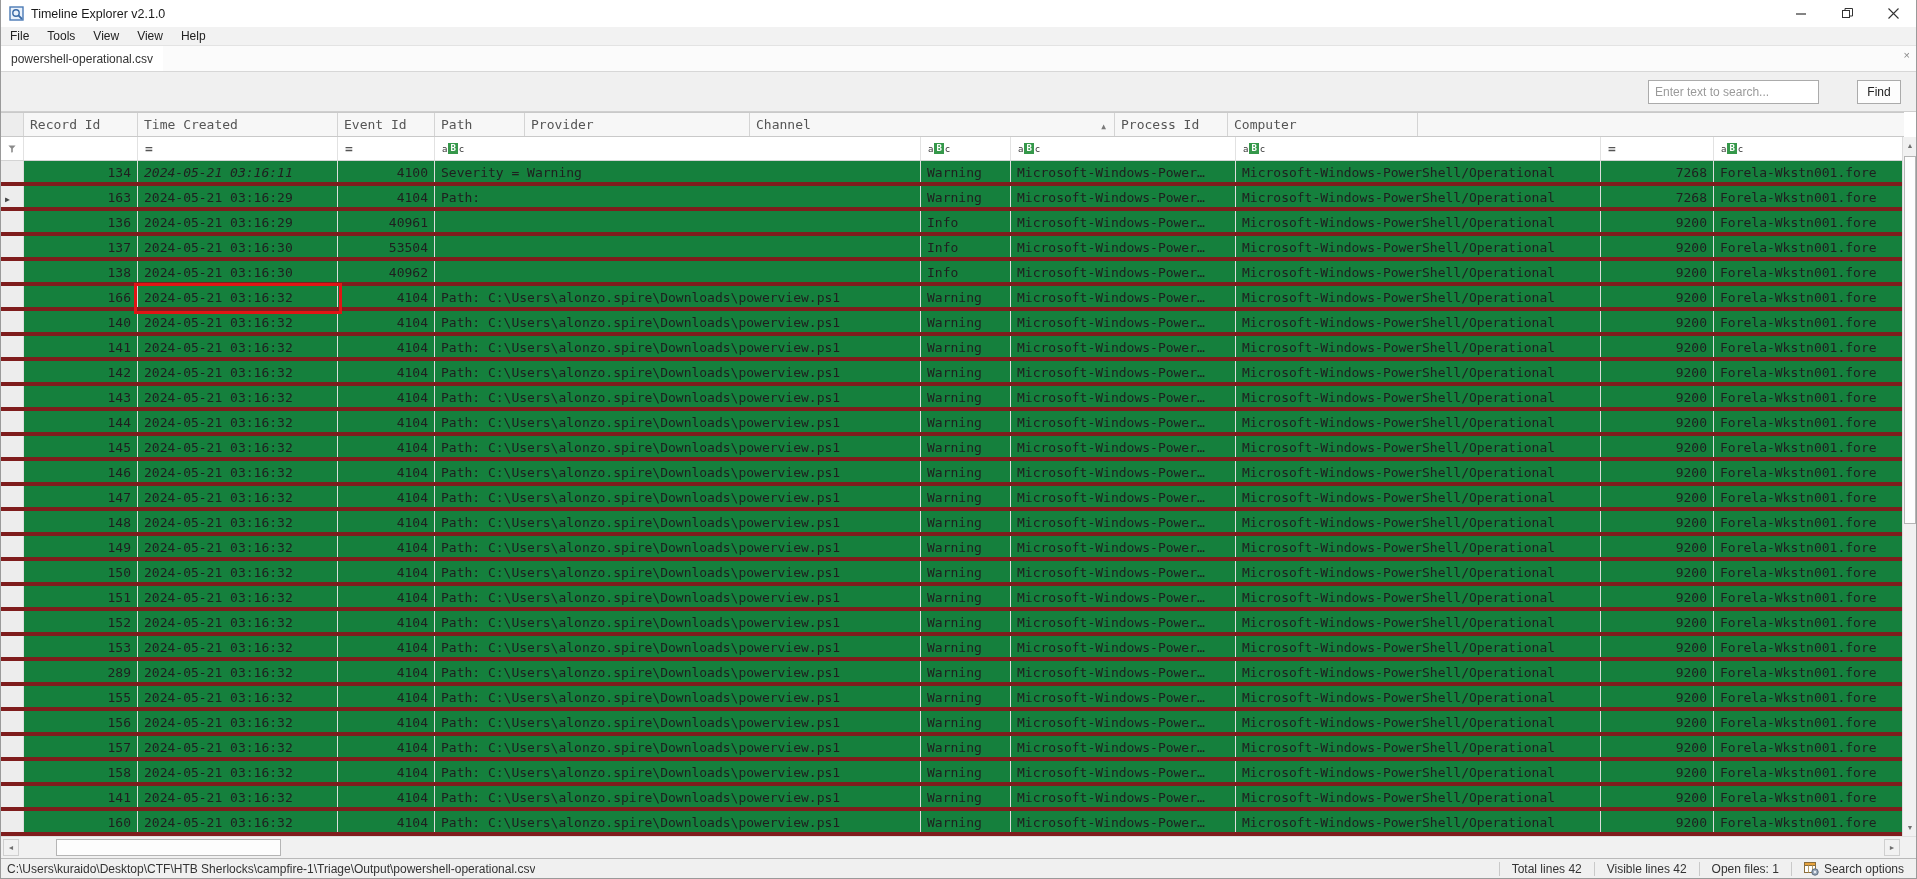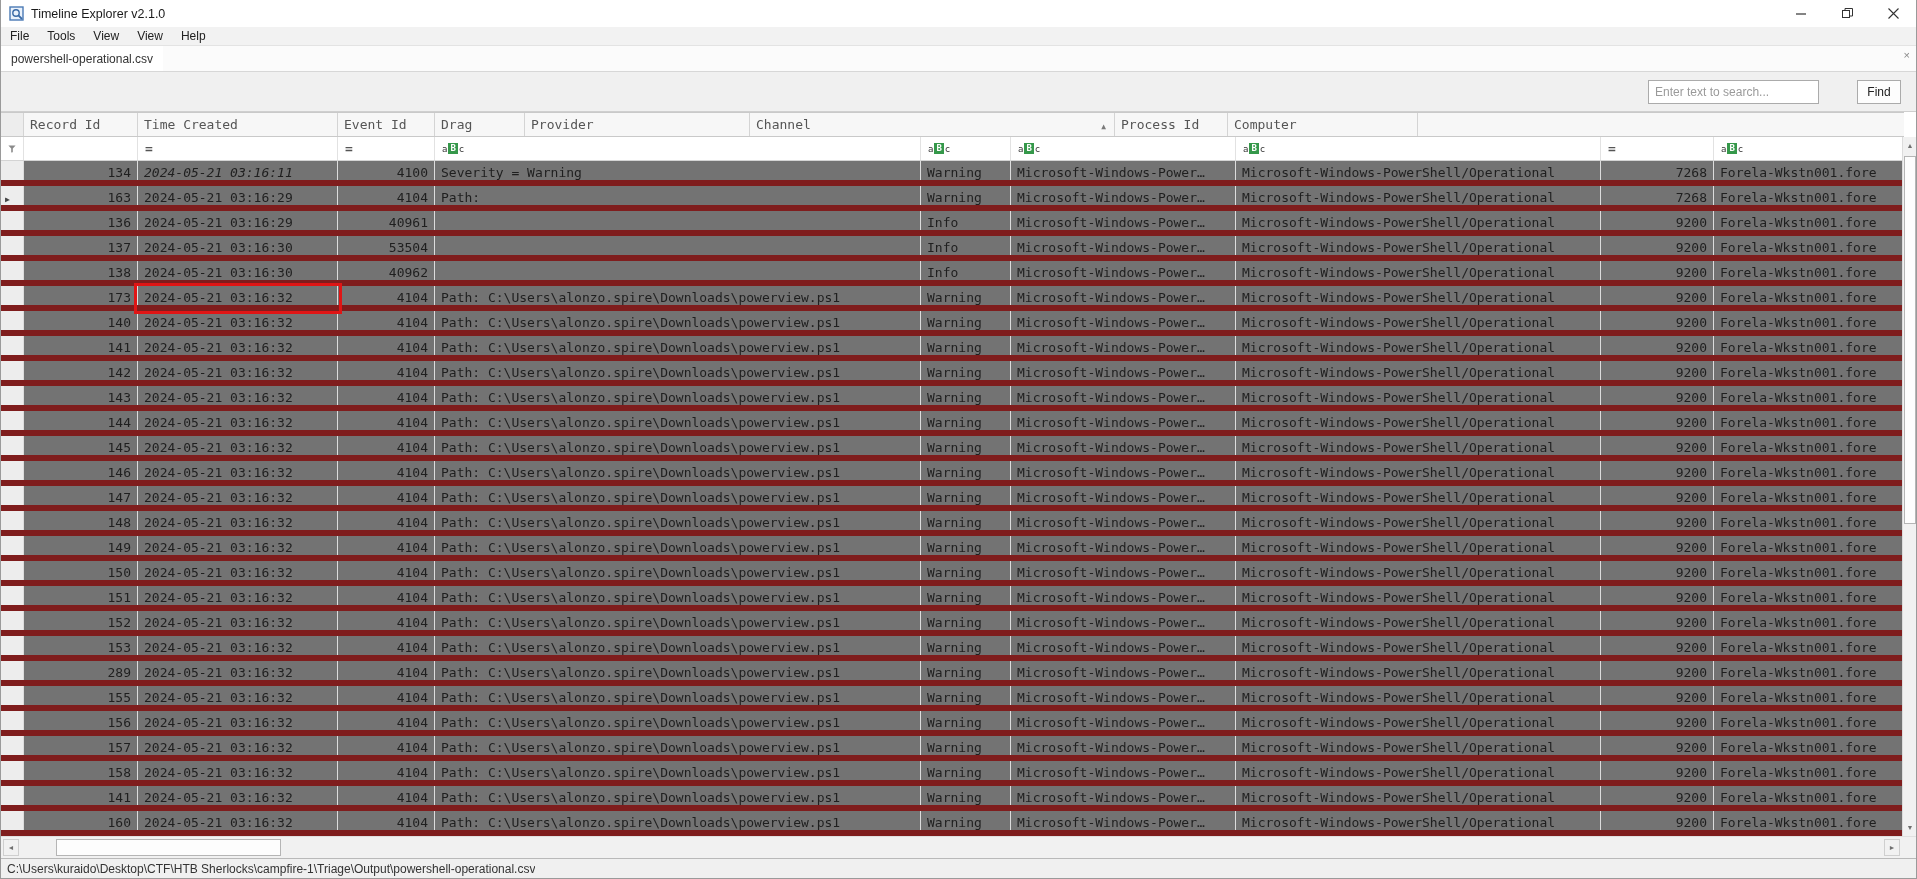--- a/index.html
+++ b/index.html
@@ -32,21 +32,21 @@
   .grid { position:relative; width:1903px; font-family:"DejaVu Sans Mono","Liberation Mono",monospace; font-size:13px; }
   .hdr-row { display:flex; height:25px; background:#f7f7f7; border-top:1px solid #c9c9c9; border-bottom:1px solid #c9c9c9; color:#555; }
   .hdr-cell { position:relative; border-right:1px solid #d4d4d4; display:flex; align-items:center; padding:0 6px; overflow:hidden; white-space:pre; }
   .sort-glyph { position:absolute; right:8px; top:9px; font-size:8px; color:#7a7a7a; }
   .filter-row { display:flex; height:24px; background:#ffffff; border-bottom:1px solid #d4d4d4; }
   .flt-cell { border-right:1px solid #e2e2e2; display:flex; align-items:center; padding:0 7px; overflow:hidden; }
   .f-eq { font-weight:bold; color:#555; font-size:13px; }
   .f-abc { font-size:9px; color:#333; letter-spacing:0px; display:flex; align-items:center; }
   .f-abc i { font-style:normal; background:#35984a; color:#fff; padding:0px 2px; margin:0 1px; font-size:9px; line-height:11px; font-weight:bold; }
   .rows-wrap { position:relative; }
-  .g-row { display:flex; height:25px; background:#737373; border-bottom:6px solid #7f1d1d; color:#1f1f1f;justify-content:flex-end; }
+  .g-row { display:flex; height:25px; background:#15803d; border-bottom:4px solid #7f1d1d; color:#1f1f1f;justify-content:flex-end; }
   .g-cell { border-right:1px solid #dcdcdc; overflow:hidden; white-space:pre; line-height:23px; padding:0 6px; }
   .al-r { text-align:right; }
   .ind-col { background:#ededed; }
   .row-pointer { font-size:8px; color:#444; line-height:23px; padding-left:4px; }
   .hl-box { position:absolute; border:3px solid #e01515; pointer-events:none; }
   
   .vscroll { position:absolute; top:137px; right:0; width:14px; height:699px; background:#f1f1f1; border-left:1px solid #dcdcdc; }
   .vs-btn { position:absolute; left:0; width:14px; height:17px; display:flex; align-items:center; justify-content:center; font-size:7px; color:#707070; background:#f1f1f1; }
   .vs-up { top:0; }
   .vs-down { bottom:0; }
@@ -115,21 +115,21 @@
     <input class="search-input" type="text" placeholder="Enter text to search..." style="">
     <div class="find-btn">Find</div>
   </div>
 
   <div class="grid">
     <div class="hdr-row" id="hdrRow">
         <div class="hdr-cell ind-col" style="width: 23px;"></div>
         <div class="hdr-cell" style="width: 114px;"><span>Record Id</span></div>
         <div class="hdr-cell" style="width: 200px;"><span>Time Created</span></div>
         <div class="hdr-cell" style="width: 97px;"><span>Event Id</span></div>
-        <div class="hdr-cell" style="width: 90px;"><span>Drag</span></div>
+        <div class="hdr-cell" style="width: 90px;"><span>Path</span></div>
         <div class="hdr-cell" style="width: 225px;"><span>Provider</span></div>
         <div class="hdr-cell" style="width: 365px;"><span>Channel</span><span class="sort-glyph">▲</span></div>
         <div class="hdr-cell" style="width: 113px;"><span>Process Id</span></div>
         <div class="hdr-cell" style="width: 190px;"><span>Computer</span></div>
       </div>
     <div class="filter-row" id="fltRow">
         <div class="flt-cell" style="width: 23px;">
           <svg width="10" height="10" viewBox="0 0 10 10">
             <path d="M0.5 0.5 H9.5 L6 4.5 V9 L4 9.5 V4.5 Z" fill="#8a8a8a"></path>
           </svg>
@@ -216,21 +216,21 @@
           <div class="g-cell al-r" style="width: 97px;">40962</div>
           <div class="g-cell" style="width: 486px;"></div>
           <div class="g-cell" style="width: 90px;">Info</div>
           <div class="g-cell" style="width: 225px;">Microsoft-Windows-Power…</div>
           <div class="g-cell" style="width: 365px;">Microsoft-Windows-PowerShell/Operational</div>
           <div class="g-cell al-r" style="width: 113px;">9200</div>
           <div class="g-cell" style="width: 190px;">Forela-Wkstn001.fore</div>
         </div>
         <div class="g-row">
           <div class="g-cell ind-col" style="width: 23px; padding: 0px;"></div>
-          <div class="g-cell al-r" style="width: 114px;">173</div>
+          <div class="g-cell al-r" style="width: 114px;">166</div>
           <div class="g-cell" style="width: 200px;">2024-05-21 03:16:32</div>
           <div class="g-cell al-r" style="width: 97px;">4104</div>
           <div class="g-cell" style="width: 486px;">Path: C:\Users\alonzo.spire\Downloads\powerview.ps1</div>
           <div class="g-cell" style="width: 90px;">Warning</div>
           <div class="g-cell" style="width: 225px;">Microsoft-Windows-Power…</div>
           <div class="g-cell" style="width: 365px;">Microsoft-Windows-PowerShell/Operational</div>
           <div class="g-cell al-r" style="width: 113px;">9200</div>
           <div class="g-cell" style="width: 190px;">Forela-Wkstn001.fore</div>
         </div>
         <div class="g-row">
@@ -496,15 +496,31 @@
   </div>
 
   <div class="hscroll">
     <div class="hs-btn hs-left">◄</div>
     <div class="hs-thumb"></div>
     <div class="hs-btn hs-right">►</div>
   </div>
 
   <div class="statusbar">
     <span class="status-path">C:\Users\kuraido\Desktop\CTF\HTB Sherlocks\campfire-1\Triage\Output\powershell-operational.csv</span>
+    <div class="status-right">
+      <span class="status-item">Total lines 42</span>
+      <span class="status-item">Visible lines 42</span>
+      <span class="status-item">Open files: 1</span>
+      <span class="status-item">
+        <svg class="search-opts-icon" viewBox="0 0 15 14">
+          <rect x="0.5" y="0.5" width="11" height="10" fill="#fff" stroke="#8a6d3b"></rect>
+          <rect x="0.5" y="0.5" width="11" height="3" fill="#e8a33d" stroke="#8a6d3b"></rect>
+          <line x1="4.5" y1="3.5" x2="4.5" y2="10.5" stroke="#b9a06a"></line>
+          <line x1="8.5" y1="3.5" x2="8.5" y2="10.5" stroke="#b9a06a"></line>
+          <circle cx="11" cy="10" r="3.2" fill="#9aa7b8" stroke="#5a6a7d"></circle>
+          <circle cx="11" cy="10" r="1.2" fill="#e8edf3"></circle>
+        </svg>
+        <span>Search options</span>
+      </span>
+    </div>
   </div>
 
 </div>
 
 </body></html>

